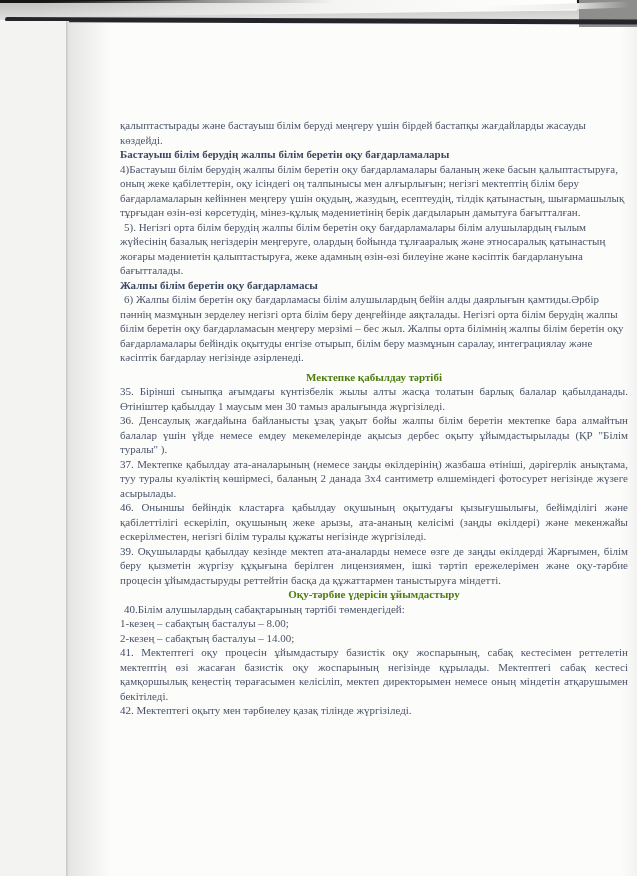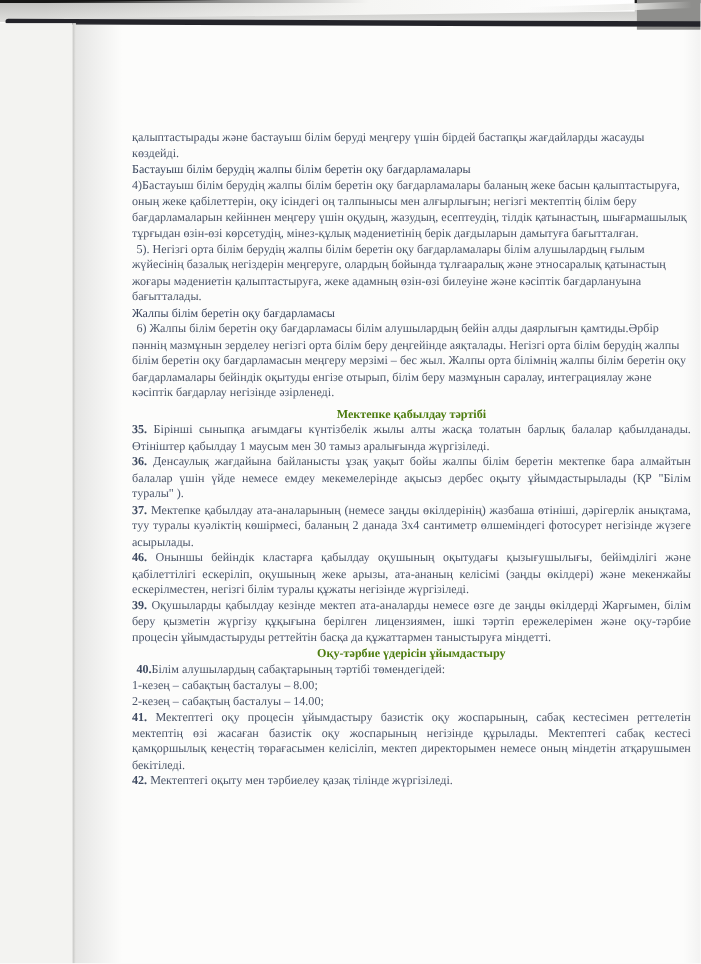--- a/index.html
+++ b/index.html
@@ -73,31 +73,31 @@
     top: 74px;
     width: 508px;
     color: #4b5569;
     font-size: 11px;
     line-height: 14.5px;
     text-align: left;
     margin-top: 44px;
   }
   .text-col p { margin: 0; padding: 0; }
   .h-left {
-    font-weight: normal;
+    font-weight: bold;
     color: #3c4860;
   }
   .h-center {
     font-weight: bold;
     color: #4d7c0f;
     text-align: center;
   }
   .gap-before { margin-top: 5px !important; }
   .justify { text-align: justify; }
-  .num { font-weight: bold; color: #3f4b62; }
+  .num { font-weight: normal; color: #3f4b62; }
   .indent-sm { text-indent: 4px; }
 </style>
 </head>
 <body>
 
 <div class="scan">
 
   <div class="scan-top-edge"></div>
   <div class="page-stack-band"></div>
   <div class="page-stack-streaks"></div>

